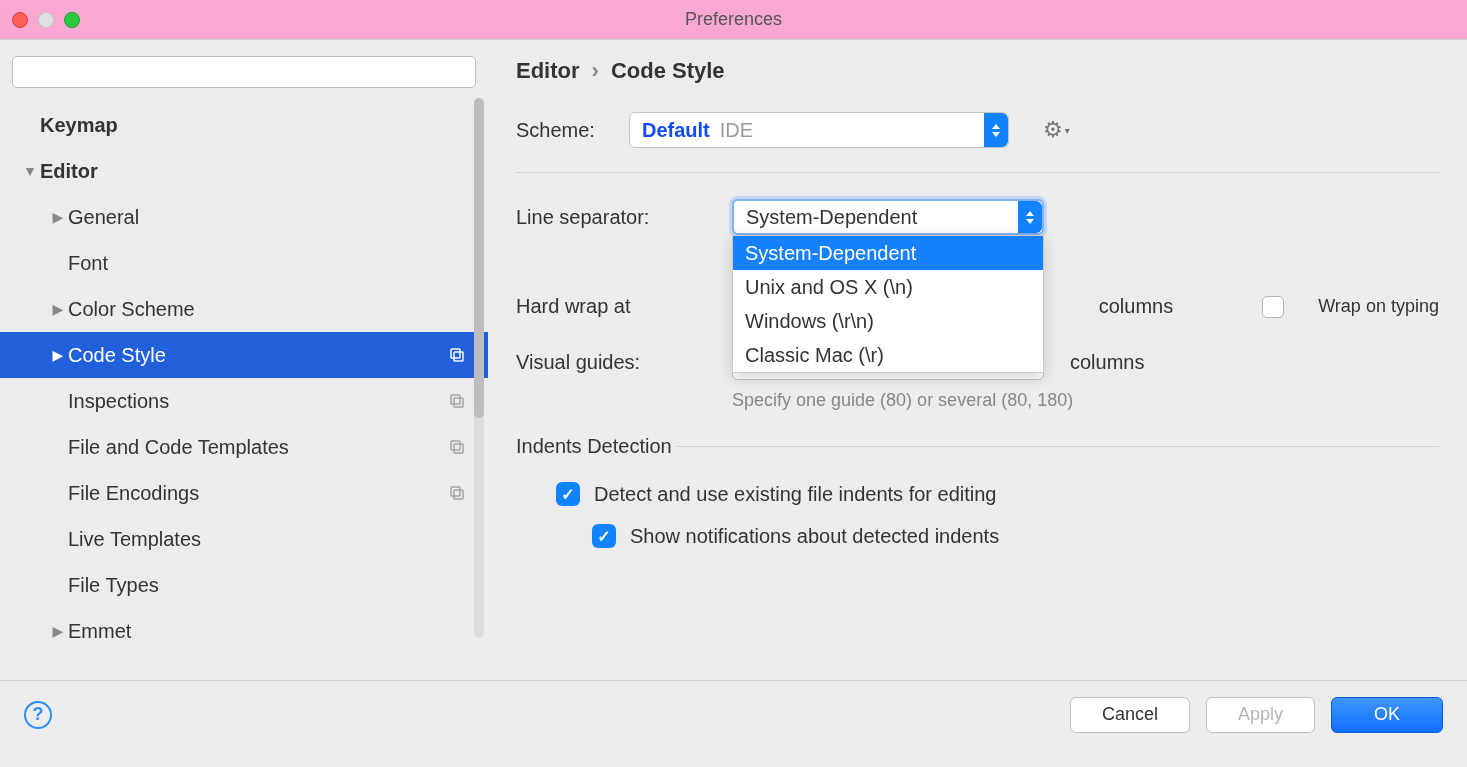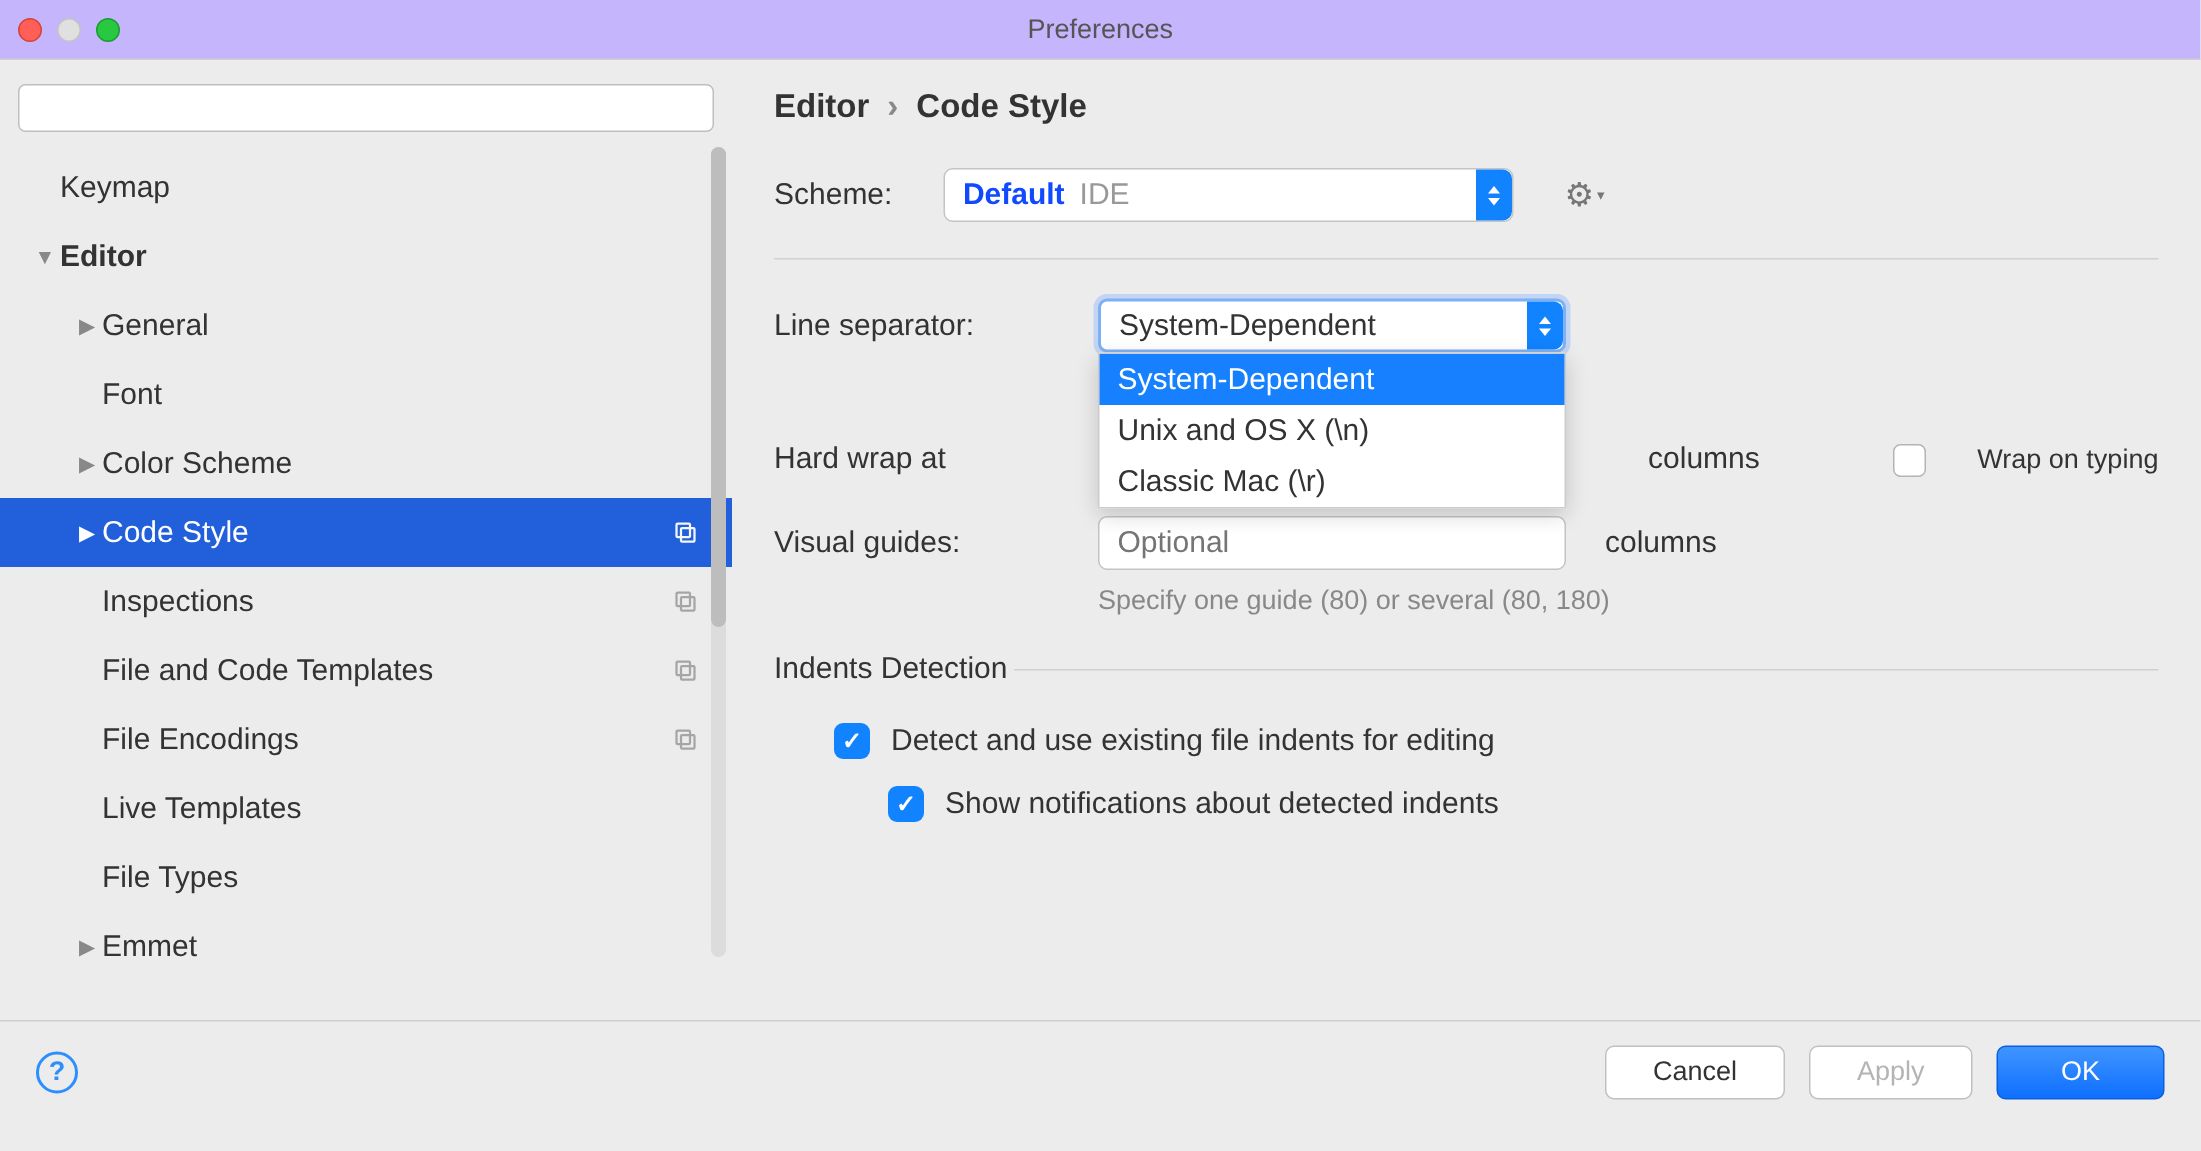--- a/index.html
+++ b/index.html
@@ -7,21 +7,21 @@
       font-family: -apple-system, BlinkMacSystemFont, "Helvetica Neue", Arial, sans-serif;
       font-size: 18px;
       background: #ececec;
       width: 1467px;
       height: 767px;
       overflow: hidden;
       color: #333;
     }
     .titlebar {
       height: 40px;
-      background: #c4b5fd;
+      background: #f9a8d4;
       display: flex;
       align-items: center;
       position: relative;
       border-bottom: 1px solid #d0d0d0;
     }
     .traffic-lights {
       position: absolute;
       left: 12px;
       display: flex;
       gap: 10px;
@@ -83,21 +83,21 @@
       padding: 0 12px 0 0;
       cursor: pointer;
     }
     .tree-item .arrow {
       width: 20px;
       display: inline-flex;
       justify-content: center;
       color: #888;
       font-size: 14px;
     }
-    .tree-item.depth-0 { padding-left: 20px; font-weight: 400; }
+    .tree-item.depth-0 { padding-left: 20px; font-weight: 700; }
     .tree-item.depth-1 { padding-left: 48px; }
     .tree-item.selected {
       background: #215fdb;
       color: white;
     }
     .tree-item.selected .arrow { color: white; }
     .tree-item .label { flex: 1; }
     .tree-item.bold { font-weight: 700; }
     .copy-icon {
       width: 18px;
@@ -457,20 +457,21 @@
         <div class="sel-button">
           <span>System-Dependent</span>
           <div class="spinner">
             <div class="tri up"></div>
               <div class="tri down"></div>
           </div>
         </div>
         <div class="dropdown" id="ddmenu">
             <div class="dd-item hovered">System-Dependent</div>
             <div class="dd-item">Unix and OS X (\n)</div>
+            <div class="dd-item">Windows (\r\n)</div>
             <div class="dd-item">Classic Mac (\r)</div>
           </div>
       </div>
     </div>
 
     <div class="row" style="margin-top:60px;justify-content:space-between;">
       <span class="rlabel">Hard wrap at</span>
       <div style="width:312px;"></div>
       <span class="after-label">columns</span>
       <div style="width:20px;"></div>

